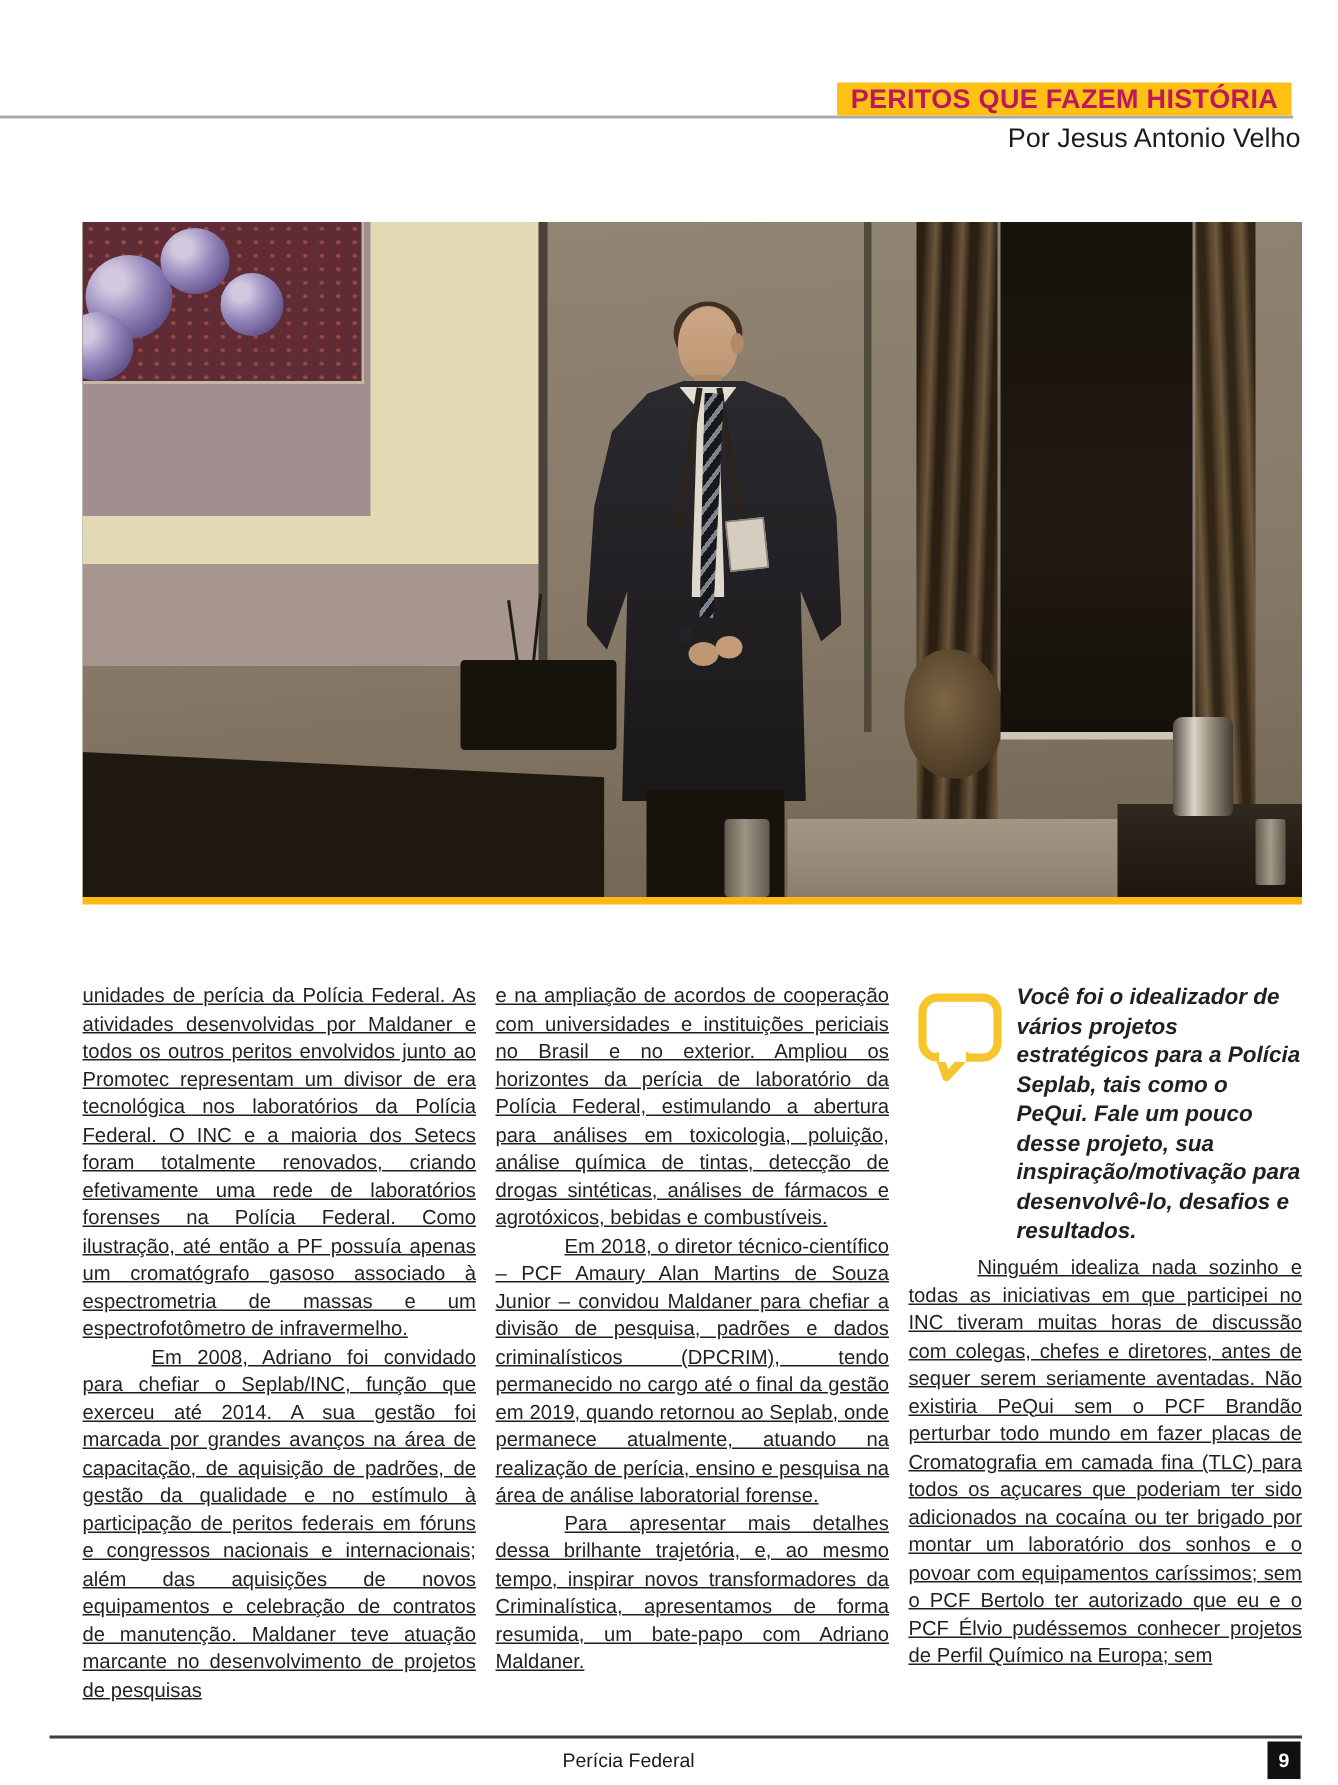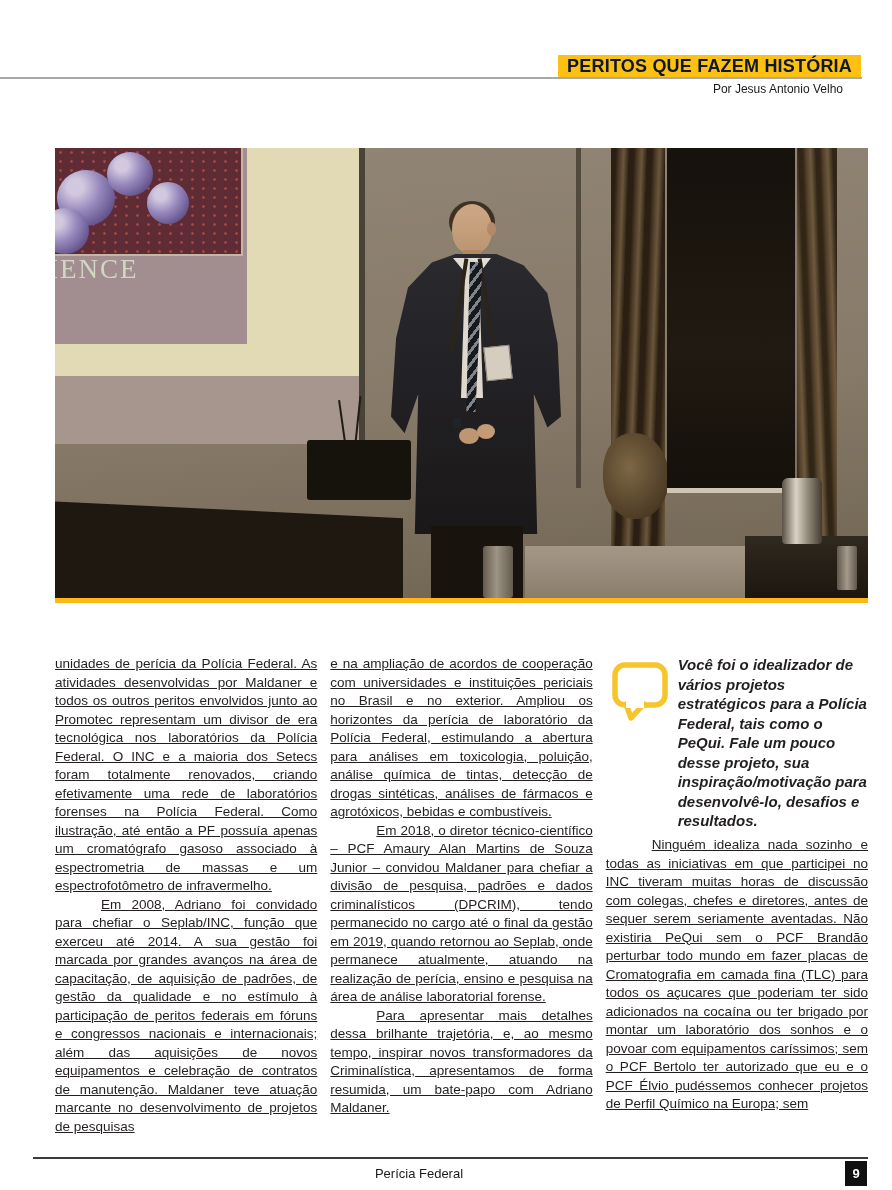--- a/index.html
+++ b/index.html
@@ -5,25 +5,25 @@
   html,body { margin:0; padding:0; background:#ffffff; }
   .page {
     position:relative; width:892px; height:1190px; margin:0 auto;
     background:#ffffff; overflow:hidden;
     font-family:"Liberation Sans", sans-serif; color:#231f20;
   }
   
   .title-band {
     position:absolute; top:55px; right:31px; height:22px;
     background:#fdc113; padding:0 9px; line-height:22px;
-    font-size:18px; font-weight:bold; color:#0f172a; letter-spacing:.2px;
+    font-size:18px; font-weight:bold; color:#be185d; letter-spacing:.2px;
     white-space:nowrap; z-index:2;
   }
   .header-rule { position:absolute; top:77px; left:0; width:862px; height:2px; background:#a9a9a9; }
-  .byline { position:absolute; top:82px; right:49px; font-size:12px; color:#1c1c1c; }
+  .byline { position:absolute; top:82px; right:25px; font-size:18px; color:#1c1c1c; }
 
   
   .photo { position:absolute; left:55px; top:148px; width:813px; height:450px; overflow:hidden;
            background:linear-gradient(175deg,#93897c 0%,#887d6f 55%,#6f6557 100%); }
   .photo * { position:absolute; }
   .ph-screen { left:0; top:0; width:306px; height:296px; background:#eae5c1; }
   .ph-slide  { left:0; top:0; width:192px; height:196px; background:#a5929b; }
   .ph-slide-img { left:0; top:0; width:186px; height:106px; background-color:#5d2836;
     background-image:radial-gradient(#a04848 1.2px, rgba(0,0,0,0) 1.8px);
     background-size:11px 9px; border-right:2px solid #cabfae; border-bottom:2px solid #cabfae; overflow:hidden; }
@@ -124,21 +124,20 @@
 
   <div class="photo">
     <div class="ph-screen"></div>
     <div class="ph-slide"></div>
     <div class="ph-slide-img">
       <div class="sphere sp1"></div>
       <div class="sphere sp2"></div>
       <div class="sphere sp3"></div>
       <div class="sphere sp4"></div>
     </div>
-    <div class="ph-slide-title">IENCE</div>
     <div class="ph-screen-band"></div>
     <div class="ph-screen-edge"></div>
     <div class="ph-pole"></div>
     <div class="ph-curtain-left"></div>
     <div class="ph-curtain-knot"></div>
     <div class="ph-window"></div>
     <div class="ph-sill"></div>
     <div class="ph-curtain-right"></div>
     <div class="ph-table-left"></div>
     <div class="ph-ant1"></div>
@@ -180,21 +179,21 @@
       <p class="indent">Em 2018, o diretor técnico-científico – PCF Amaury Alan Martins de Souza Junior – convidou Maldaner para chefiar a divisão de pesquisa, padrões e dados criminalísticos (DPCRIM), tendo permanecido no cargo até o final da gestão em 2019, quando retornou ao Seplab, onde permanece atualmente, atuando na realização de perícia, ensino e pesquisa na área de análise laboratorial forense.</p>
       <p class="indent">Para apresentar mais detalhes dessa brilhante trajetória, e, ao mesmo tempo, inspirar novos transformadores da Criminalística, apresentamos de forma resumida, um bate-papo com Adriano Maldaner.</p>
     </div>
     <div class="col">
       <div class="q-block">
         <svg class="q-bubble" viewBox="0 0 58 60">
           <rect x="4" y="4" width="50" height="40" rx="10" fill="#ffffff" stroke="#f6c52b" stroke-width="5.5"></rect>
           <path d="M15 43 L20 57 L33 43" fill="#ffffff" stroke="#f6c52b" stroke-width="5.5" stroke-linecap="round" stroke-linejoin="round"></path>
           <rect x="15" y="40" width="18" height="7" fill="#ffffff"></rect>
         </svg>
-        <div class="q-text">Você foi o idealizador de vários projetos estratégicos para a Polícia Federal, tais como o PeQui. Fale um pouco desse projeto, sua inspiração/motivação para desenvolvê-lo, desafios e resultados.</div>
+        <div class="q-text">Você foi o idealizador de vários projetos estratégicos para a Polícia Seplab, tais como o PeQui. Fale um pouco desse projeto, sua inspiração/motivação para desenvolvê-lo, desafios e resultados.</div>
       </div>
       <p class="indent">Ninguém idealiza nada sozinho e todas as iniciativas em que participei no INC tiveram muitas horas de discussão com colegas, chefes e diretores, antes de sequer serem seriamente aventadas. Não existiria PeQui sem o PCF Brandão perturbar todo mundo em fazer placas de Cromatografia em camada fina (TLC) para todos os açucares que poderiam ter sido adicionados na cocaína ou ter brigado por montar um laboratório dos sonhos e o povoar com equipamentos caríssimos; sem o PCF Bertolo ter autorizado que eu e o PCF Élvio pudéssemos conhecer projetos de Perfil Químico na Europa; sem</p>
     </div>
   </div>
 
   <div class="footer-rule"></div>
   <div class="footer-mag">Perícia Federal</div>
   <div class="footer-box">
     <span>9</span>
   </div>

